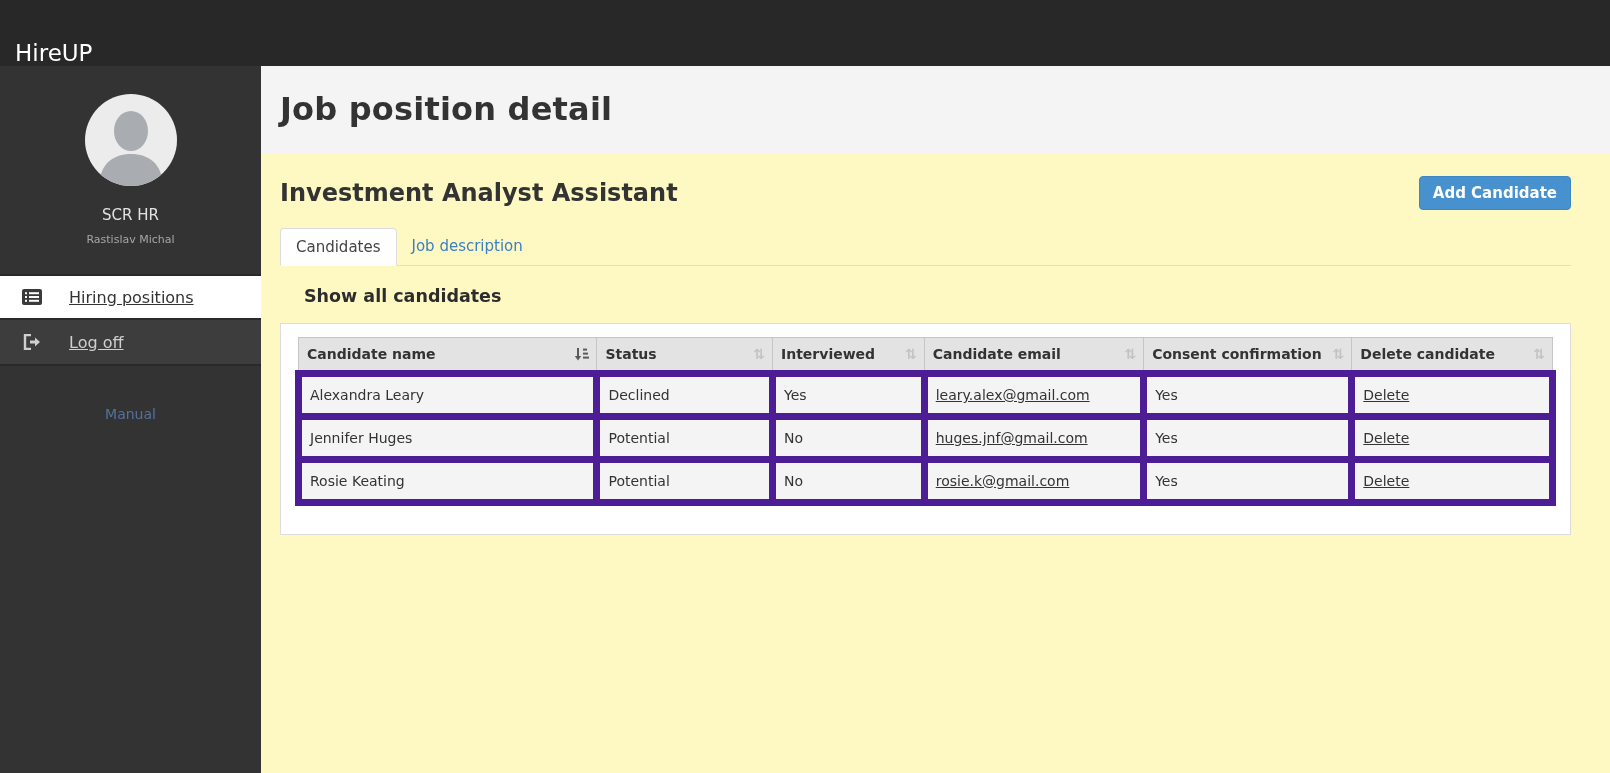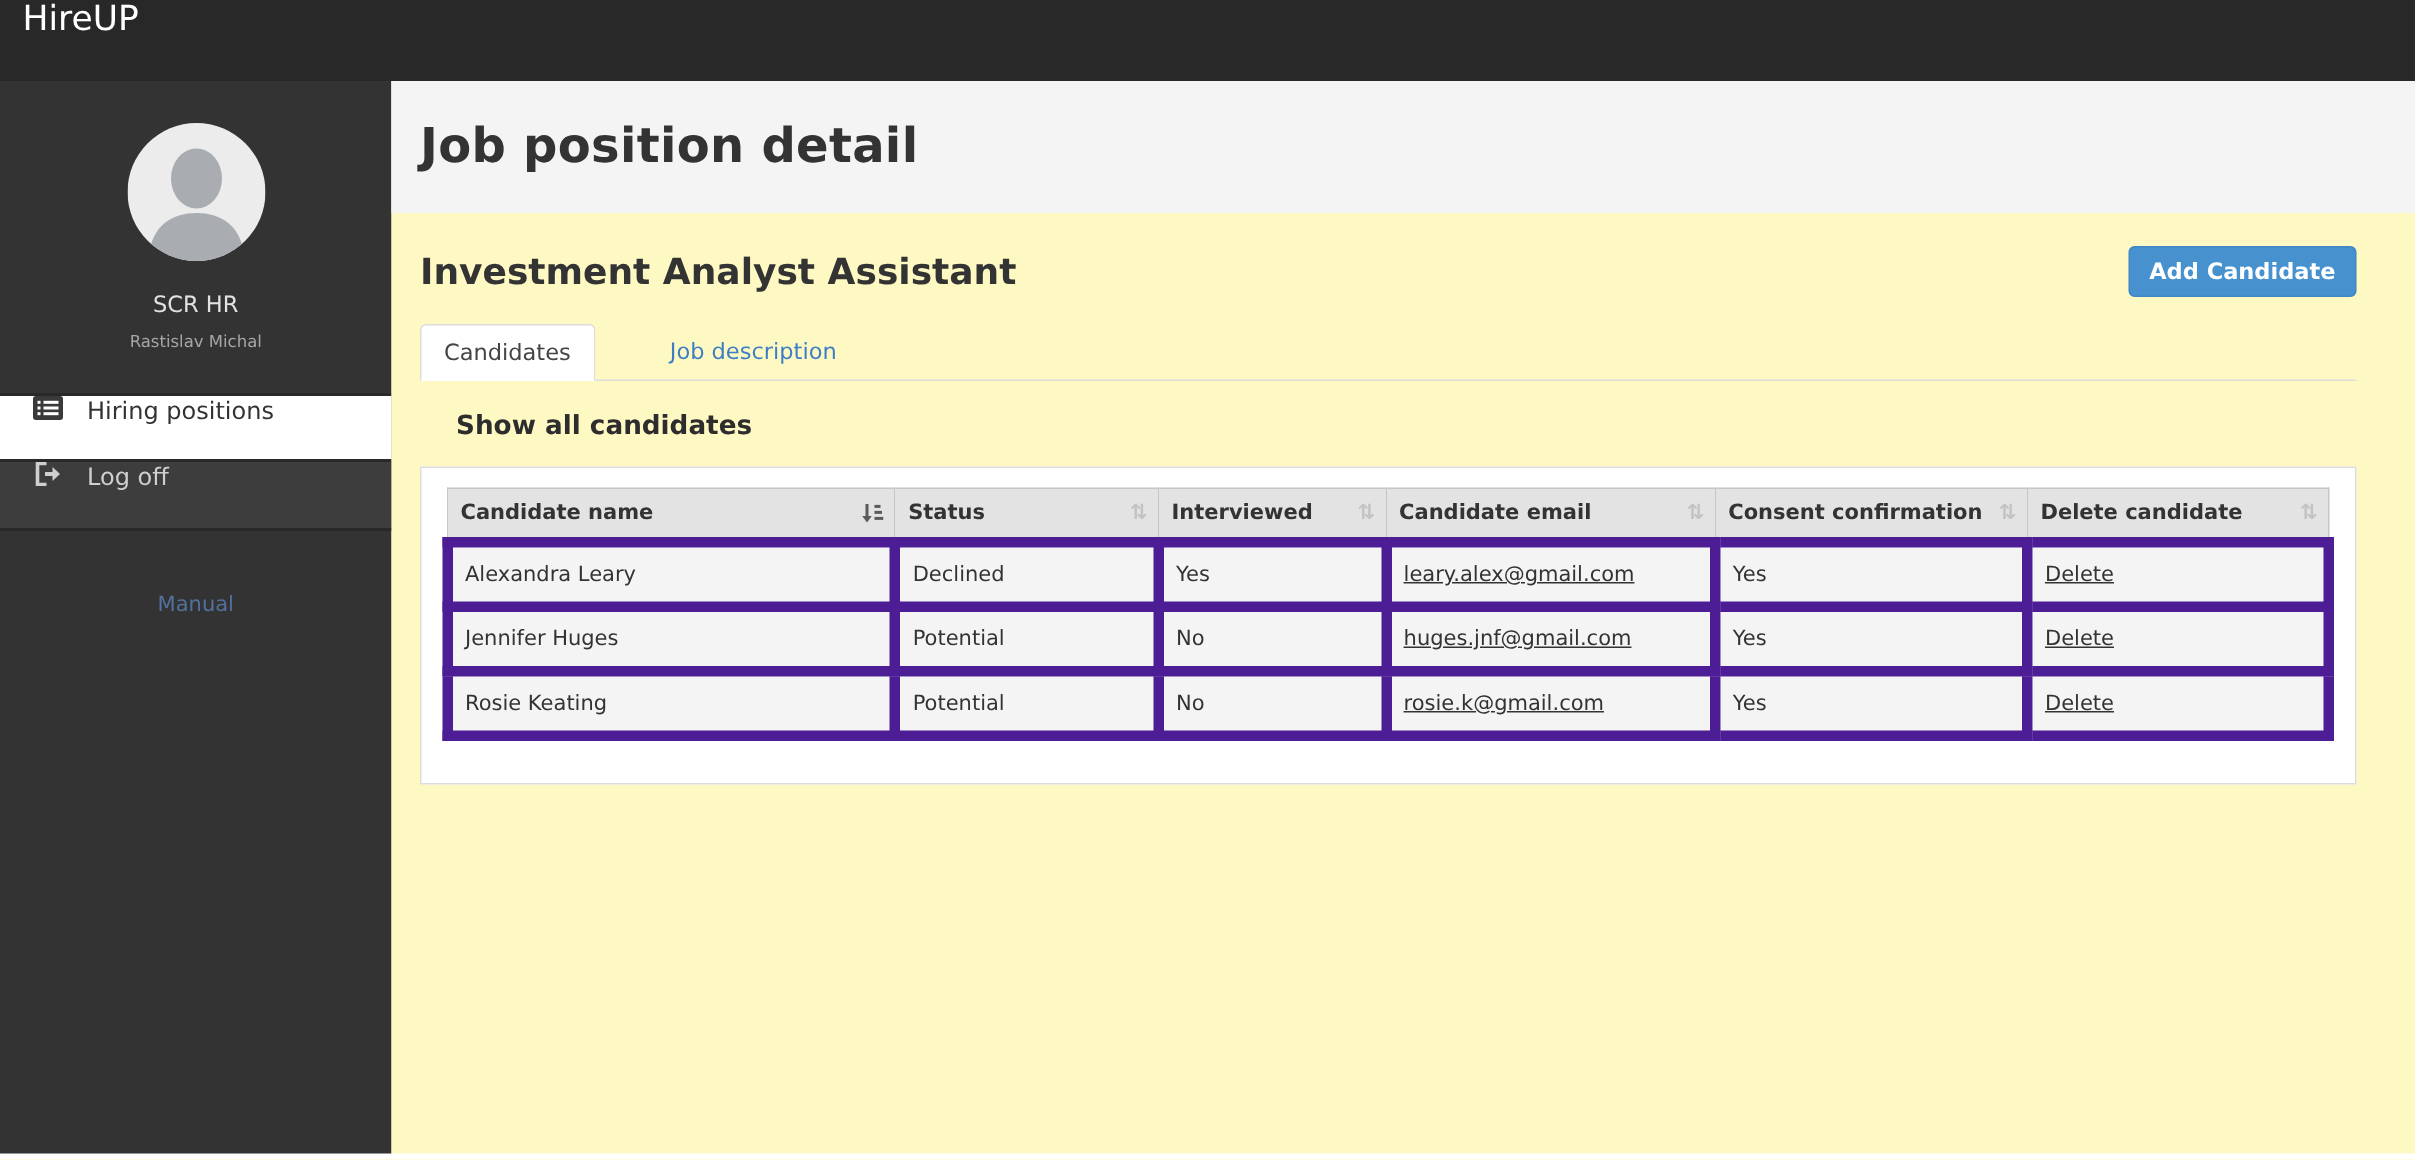--- a/index.html
+++ b/index.html
@@ -5,41 +5,41 @@
   * { box-sizing: border-box; }
   html, body { margin: 0; padding: 0; }
   body {
     width: 1610px; height: 773px; overflow: hidden;
     font-family: "DejaVu Sans", "Liberation Sans", sans-serif;
     background: #ffffff; color: #333;
   }
 
   
   .navbar {
-    height: 54px; background: #282828; display: flex; align-items: flex-start;
+    height: 66px; background: #282828; display: flex; align-items: flex-end;
   }
   .brand {
     color: #fff; font-size: 23px; padding: 0 15px; cursor: pointer; font-weight: 400;
   }
 
   
   .shell { display: flex; height: 715px; }
 
   
   .sidebar { width: 261px; flex-shrink: 0; background: #333333; }
   .profile { text-align: center; padding: 28px 0 22px; }
   .avatar { width: 92px; height: 92px; margin: 0 auto; }
   .profile-company { color: #e2e2e2; font-size: 15px; margin-top: 20px; }
   .profile-user { color: #a6a6a6; font-size: 11px; margin-top: 9px; }
 
   .side-nav { margin-top: 6px; }
   .nav-item {
-    height: 46px; display: flex; align-items: flex-start; gap: 15px;
+    height: 46px; display: flex; align-items: center; gap: 26px;
     padding-left: 21px; background: #3d3d3d; color: #cfcfcf; font-size: 16px;
-    border-bottom: 2px solid #292929; cursor: pointer;
+    border-bottom: 2px solid #292929; cursor: pointer; text-decoration: underline;
   }
   .nav-item:first-child { border-top: 2px solid #292929; }
   .nav-item.active { background: #ffffff; color: #333; }
   .nav-item .ico { display: inline-flex; width: 22px; justify-content: center; }
 
   .manual-wrap { text-align: center; margin-top: 38px; }
   .manual-wrap a { color: #54719e; font-size: 14px; text-decoration: none; cursor: pointer; }
 
   
   .main { flex: 1; background: #fef9c3; }
@@ -54,21 +54,21 @@
 
   .title-row { display: flex; justify-content: space-between; align-items: center; margin: 2px 0 18px; }
   .title-row h2 { margin: 0; font-size: 24px; font-weight: 600; color: #333; }
   .btn-primary {
     background: #4691ce; border: 1px solid #3c87c4; color: #fff;
     font-family: inherit; font-weight: 700; font-size: 15px;
     padding: 7px 13px; border-radius: 4px; cursor: pointer; margin-left: 25px;
   }
 
   
-  .tabs { display: flex; border-bottom: 1px solid #ddd; gap: 35px; }
+  .tabs { display: flex; border-bottom: 1px solid #ddd; }
   .tab {
     padding: 9px 15px; font-size: 15px; color: #3d7ec5;
     cursor: pointer; margin-bottom: -1px;
   }
   .tab.active {
     background: #fff; color: #444;
     border: 1px solid #ddd; border-bottom: 1px solid #fff;
     border-radius: 4px 4px 0 0;
   }
 

